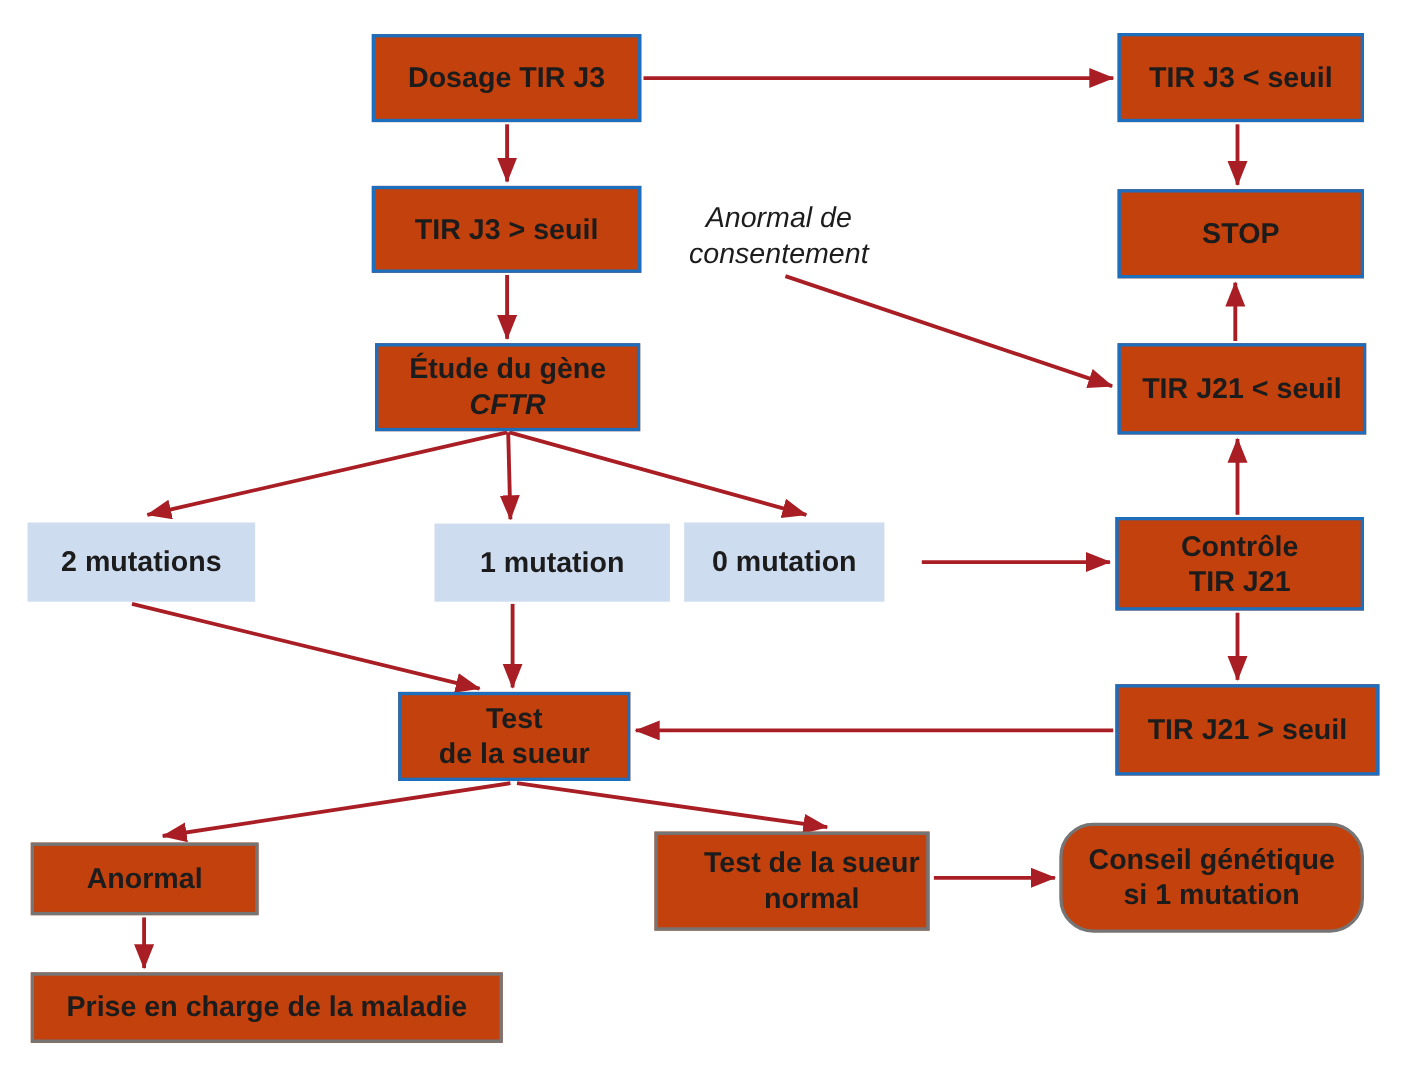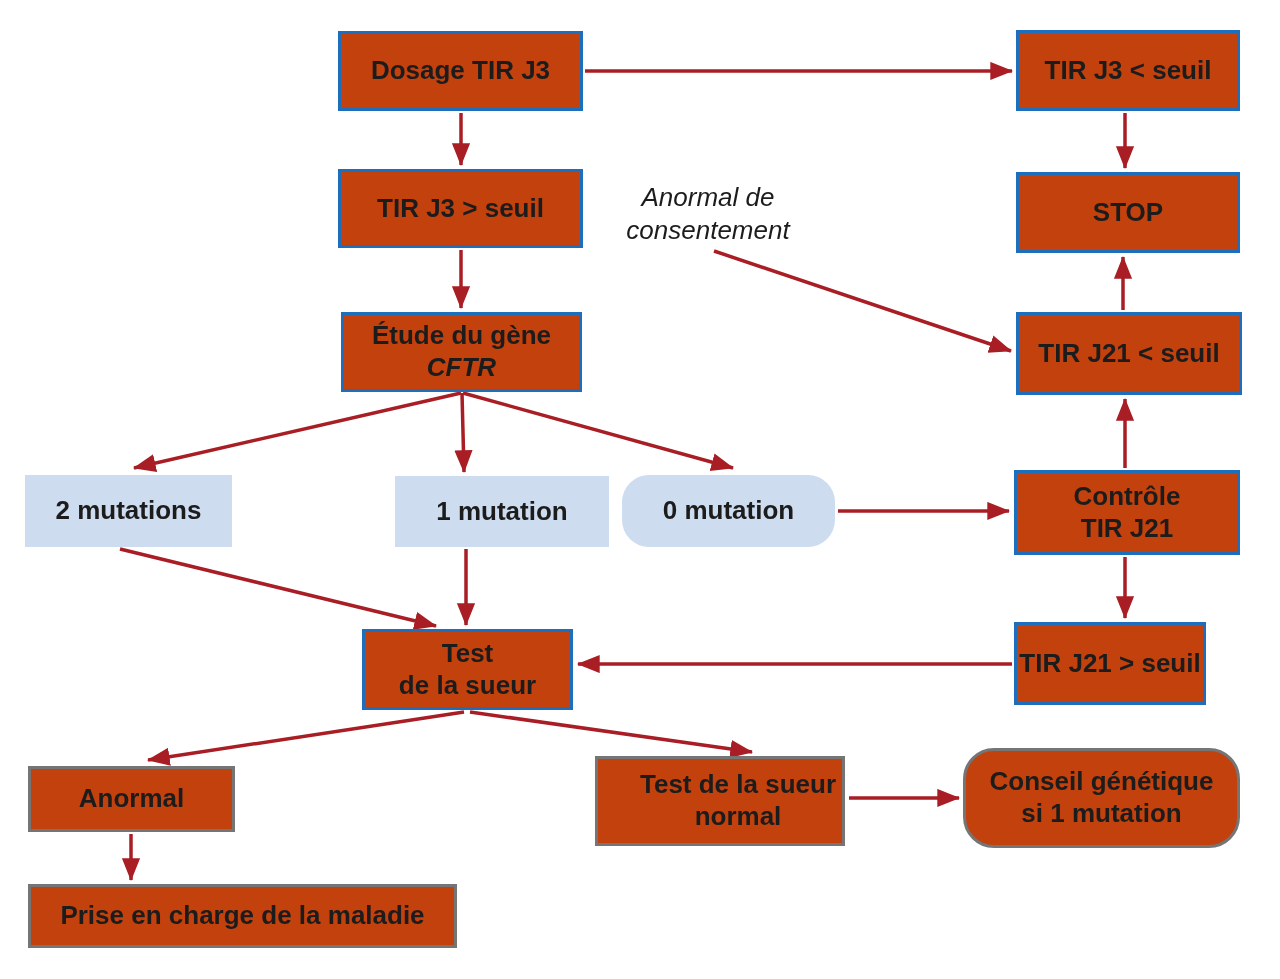--- a/index.html
+++ b/index.html
@@ -23,24 +23,24 @@
     font-style:italic;line-height:1.25;background:transparent;border:none;
   }
   
   #n-dosage      {left:338px;top:31px;width:245px;height:80px;}
   #n-tirj3inf    {left:1016px;top:30px;width:224px;height:81px;align-items:center;}
   #n-tirj3sup    {left:338px;top:169px;width:245px;height:79px;}
   #n-stop        {left:1016px;top:172px;width:224px;height:81px;}
   #n-etude       {left:341px;top:312px;width:241px;height:80px;}
   #n-tirj21inf   {left:1016px;top:312px;width:226px;height:83px;}
   #n-controle    {left:1014px;top:470px;width:226px;height:85px;}
-  #n-tirj21sup   {left:1014px;top:622px;width:192px;height:83px;}
+  #n-tirj21sup   {left:1014px;top:622px;width:240px;height:83px;}
   #n-mut2        {left:25px;top:475px;width:207px;height:72px;}
   #n-mut1        {left:358px;top:476px;width:214px;height:71px;margin-left:37px;}
-  #n-mut0        {left:622px;top:475px;width:213px;height:72px;border-radius:27px;}
+  #n-mut0        {left:622px;top:475px;width:182px;height:72px;}
   #n-test        {left:362px;top:629px;width:211px;height:81px;}
   #n-anormal     {left:28px;top:766px;width:207px;height:66px;}
   #n-prise       {left:28px;top:884px;width:429px;height:64px;}
   #n-testnormal  {left:595px;top:756px;width:250px;height:90px;padding-left:36px;}
   #n-conseil     {left:963px;top:748px;width:277px;height:100px;border-radius:31px;}
   #n-note        {left:598px;top:181px;width:220px;}
 </style>
 </head>
 <body>
 

